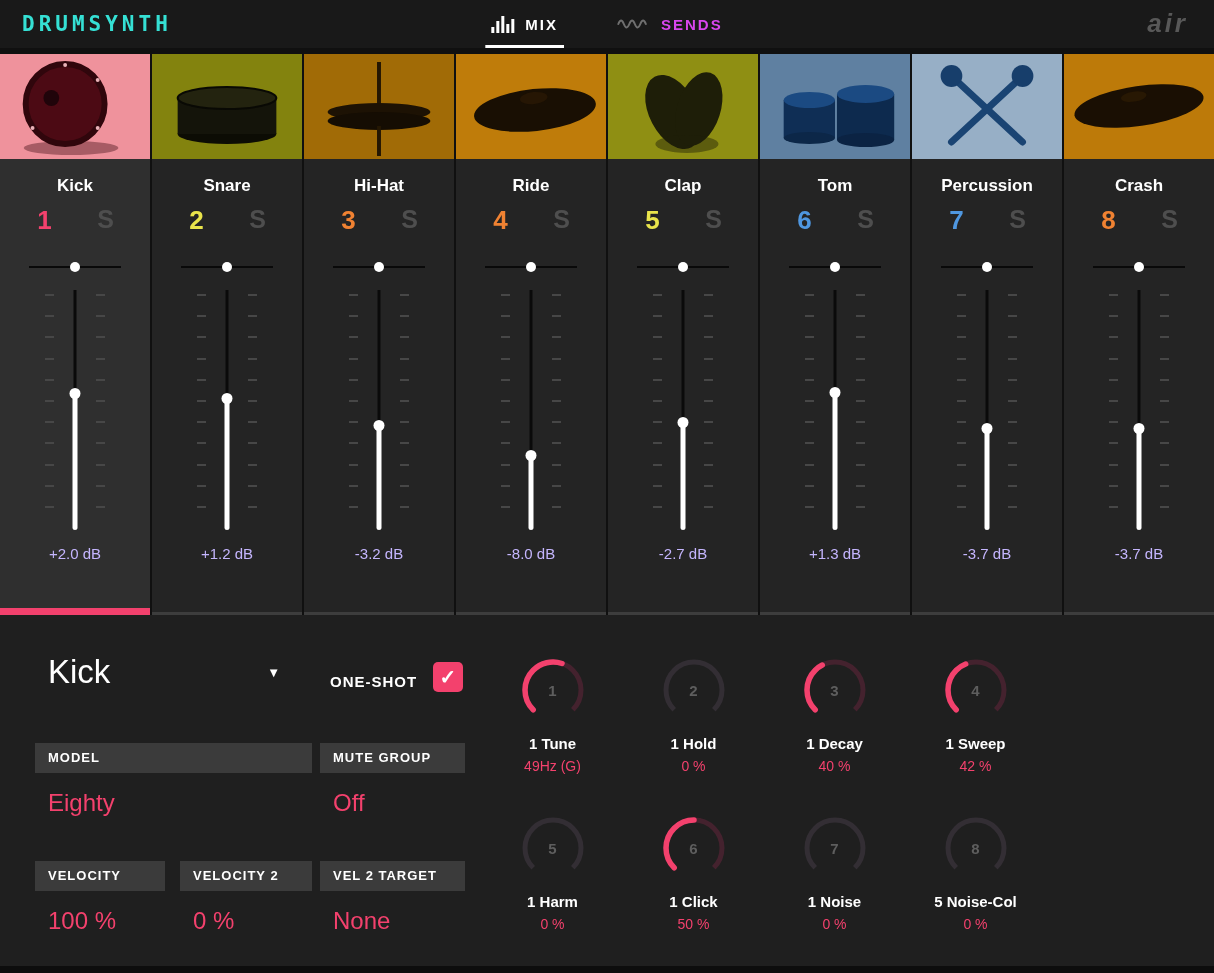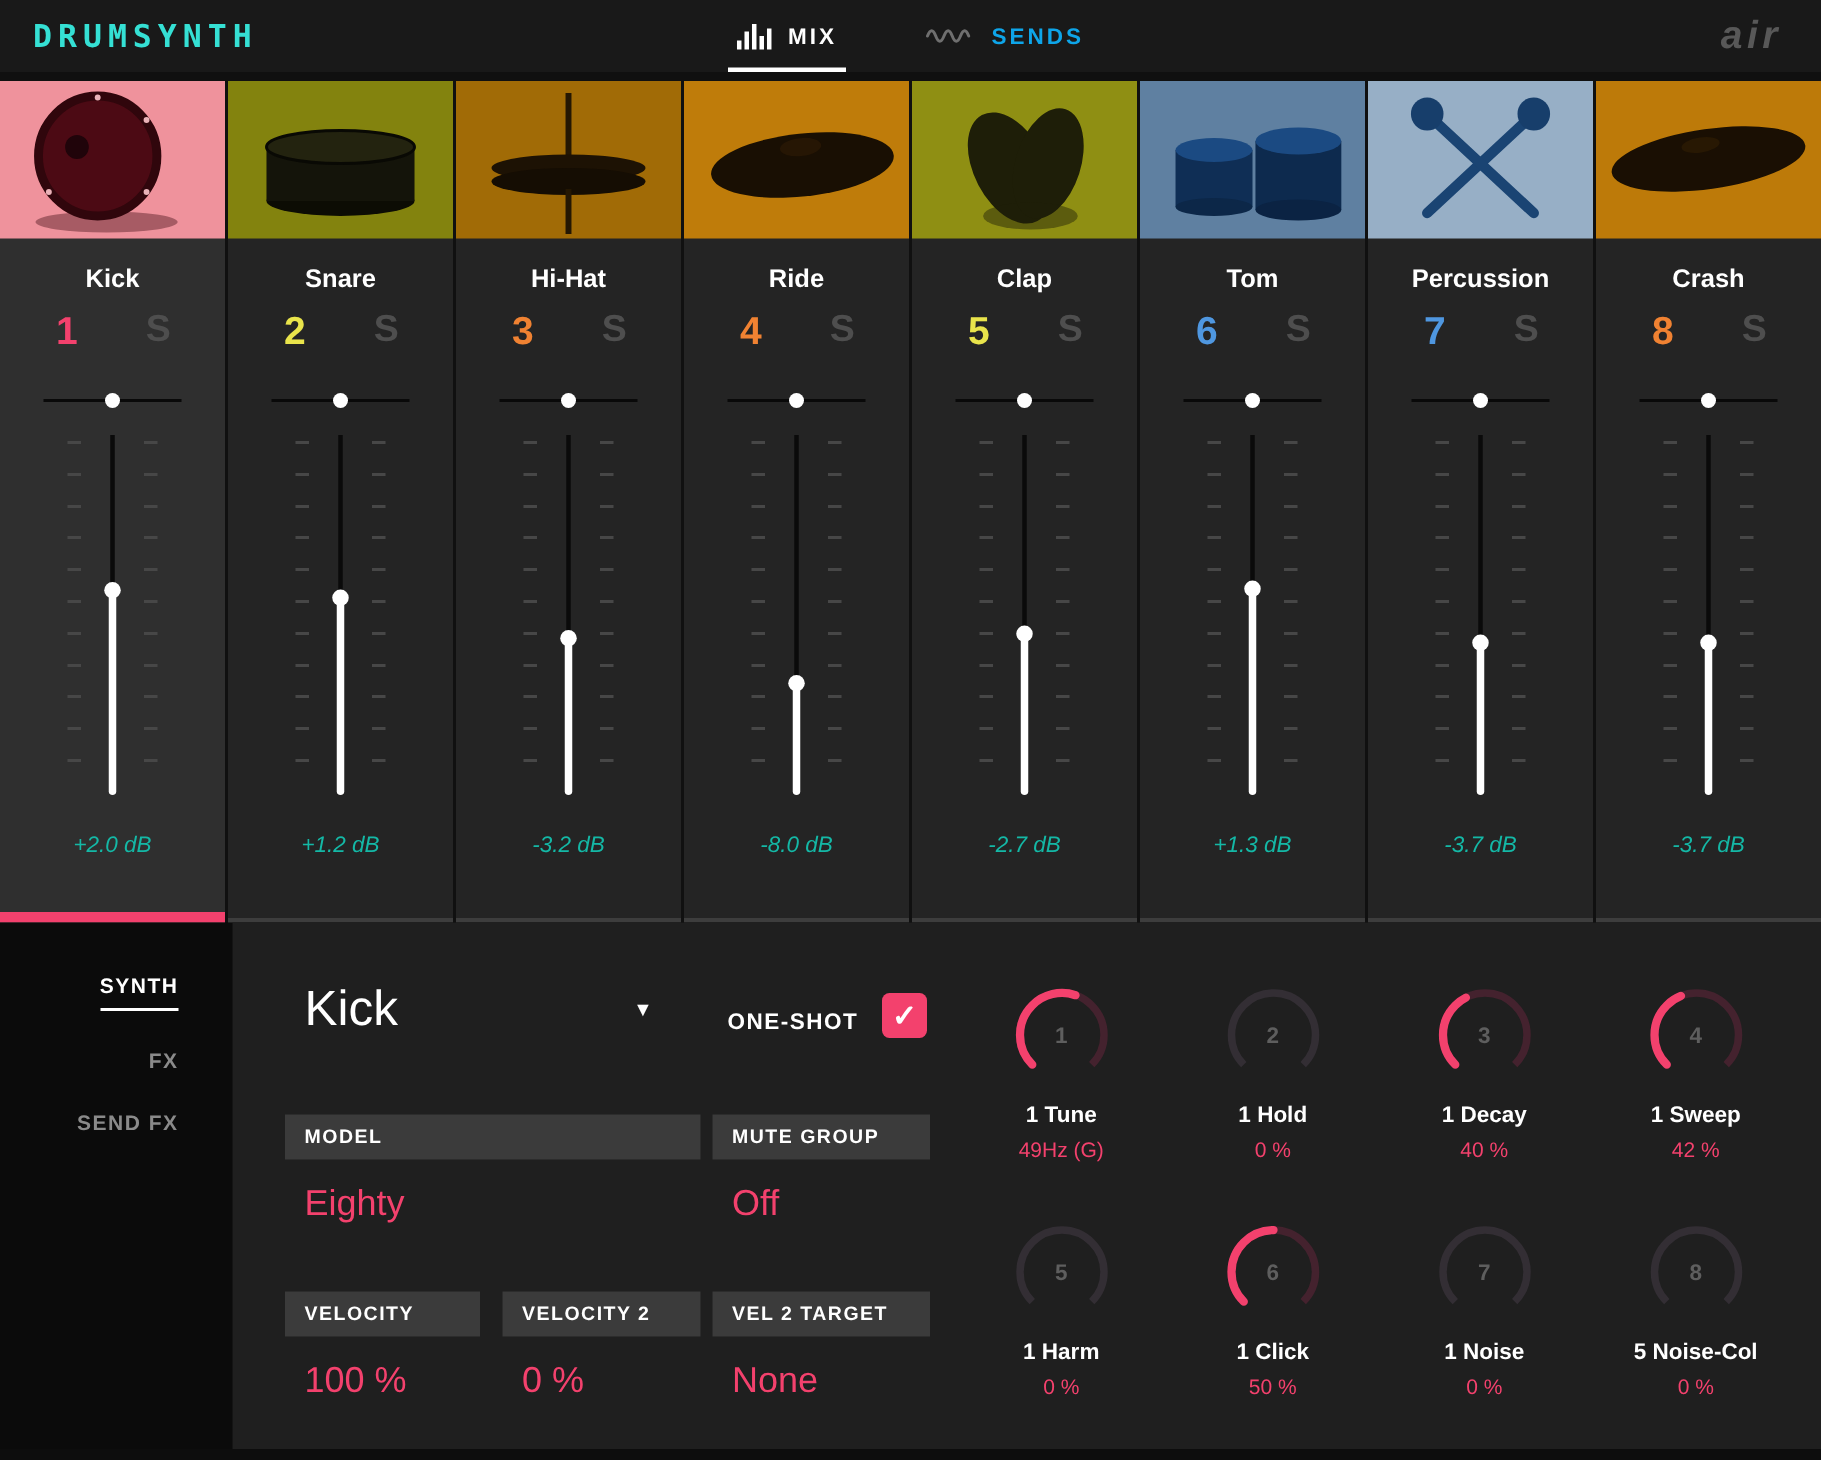--- a/index.html
+++ b/index.html
@@ -5,21 +5,21 @@
   * { margin:0; padding:0; box-sizing:border-box; }
   html,body { width:1214px; height:973px; background:#0d0d0d; font-family:"Liberation Sans",sans-serif; overflow:hidden; }
   .app { width:1214px; height:707px; display:flex; flex-direction:column; background:#101010; }
 
   
   .topbar { position:relative; height:48px; flex:0 0 48px; background:#191919; display:flex; align-items:center; }
   .logo { margin-left:22px; font-family:"DejaVu Sans Mono",monospace; font-weight:bold; font-size:21px; letter-spacing:4px; color:var(--logo); }
   .air-logo { position:absolute; right:26px; top:8px; font-size:26px; font-weight:bold; font-style:italic; letter-spacing:3px; color:#585858; }
   .tabs { position:absolute; left:50%; transform:translateX(-50%); top:0; height:48px; display:flex; gap:46px; }
   .tab { display:flex; align-items:center; gap:11px; height:48px; padding:0 6px; cursor:pointer; }
-  .tab .tab-label { font-weight:bold; font-size:15px; letter-spacing:2px; color:#0ea5e9; }
+  .tab .tab-label { font-weight:bold; font-size:15px; letter-spacing:2px; color:#d946ef; }
   .tab.active .tab-label { color:#fff; }
   .tab.active { box-shadow: inset 0 -3px 0 #fff; }
   .mix-icon { display:flex; align-items:flex-end; gap:2px; height:18px; }
   .mix-icon i { display:block; width:3px; background:#fff; }
   .mix-icon i:nth-child(1){height:6px} .mix-icon i:nth-child(2){height:12px}
   .mix-icon i:nth-child(3){height:17px} .mix-icon i:nth-child(4){height:9px}
   .mix-icon i:nth-child(5){height:14px}
 
   
   .channels { display:grid; grid-template-columns:repeat(8,1fr); gap:2px; background:#101010; padding-top:6px; flex:0 0 567px; }
@@ -36,21 +36,21 @@
   .pan { margin-top:25px; position:relative; width:92px; height:12px; cursor:pointer; }
   .pan-line { position:absolute; top:5px; left:0; right:0; height:2px; background:#090909; }
   .pan-dot { position:absolute; top:1px; left:50%; transform:translateX(-50%); width:10px; height:10px; border-radius:50%; background:#fff; }
   .fader-area { margin-top:17px; position:relative; width:72px; height:240px; flex:0 0 240px; }
   .ticks { position:absolute; top:4px; bottom:4px; width:9px; background:repeating-linear-gradient(to bottom,#474747 0 2px,transparent 2px 21.2px); }
   .ticks.left{left:6px} .ticks.right{right:6px}
   .fader { position:absolute; left:50%; transform:translateX(-50%); top:0; height:240px; width:16px; cursor:pointer; }
   .fader-track { position:absolute; left:50%; transform:translateX(-50%); top:0; bottom:0; width:3px; background:#0a0a0a; }
   .fader-fill { position:absolute; left:50%; transform:translateX(-50%); width:5px; bottom:0; background:#fff; border-radius:3px; }
   .fader-thumb { position:absolute; left:50%; transform:translateX(-50%); width:11px; height:11px; border-radius:50%; background:#fff; }
-  .ch-db { margin-top:25px; color:#14b8a6; font-size:15px;font-style:italic; }
+  .ch-db { margin-top:15px; color:#c4b5fd; font-size:15px; }
 
   
   .bottom { flex:1; display:flex; background:#0b0b0b; }
   .sidebar { width:155px; flex:0 0 155px; background:#0b0b0b; padding:34px 36px 0 0; display:flex; flex-direction:column; align-items:flex-end; gap:25px; }
   .side-item { color:#8a8a8a; font-weight:bold; font-size:14px; letter-spacing:1px; cursor:pointer; }
   .side-item.active { color:#fff; border-bottom:2px solid #fff; padding-bottom:7px; }
   .editor { position:relative; flex:1; background:#1f1f1f; height:351px; }
 
   .pad-select { position:absolute; left:48px; top:38px; width:232px; display:flex; align-items:center; justify-content:space-between; cursor:pointer; }
   .pad-name { color:#fff; font-size:33px; }
@@ -344,25 +344,20 @@
           <div class="fader-fill" style="height:102px"></div>
           <div class="fader-thumb" style="top:133px"></div>
         </div>
         <div class="ticks right"></div>
       </div>
       <div class="ch-db">-3.7 dB</div>
     </div>
     </div>
 
   <div class="bottom">
-    <nav class="sidebar" id="sidebar">
-        <div class="side-item active">SYNTH</div>
-        <div class="side-item ">FX</div>
-        <div class="side-item ">SEND FX</div>
-      </nav>
     <section class="editor">
       <div class="pad-select">
         <span class="pad-name">Kick</span>
         <span class="caret">▼</span>
       </div>
       <div class="oneshot-label">ONE-SHOT</div>
       <div class="oneshot-check" id="oneshot">
         <span id="oneshot-mark">✓</span>
       </div>
 

